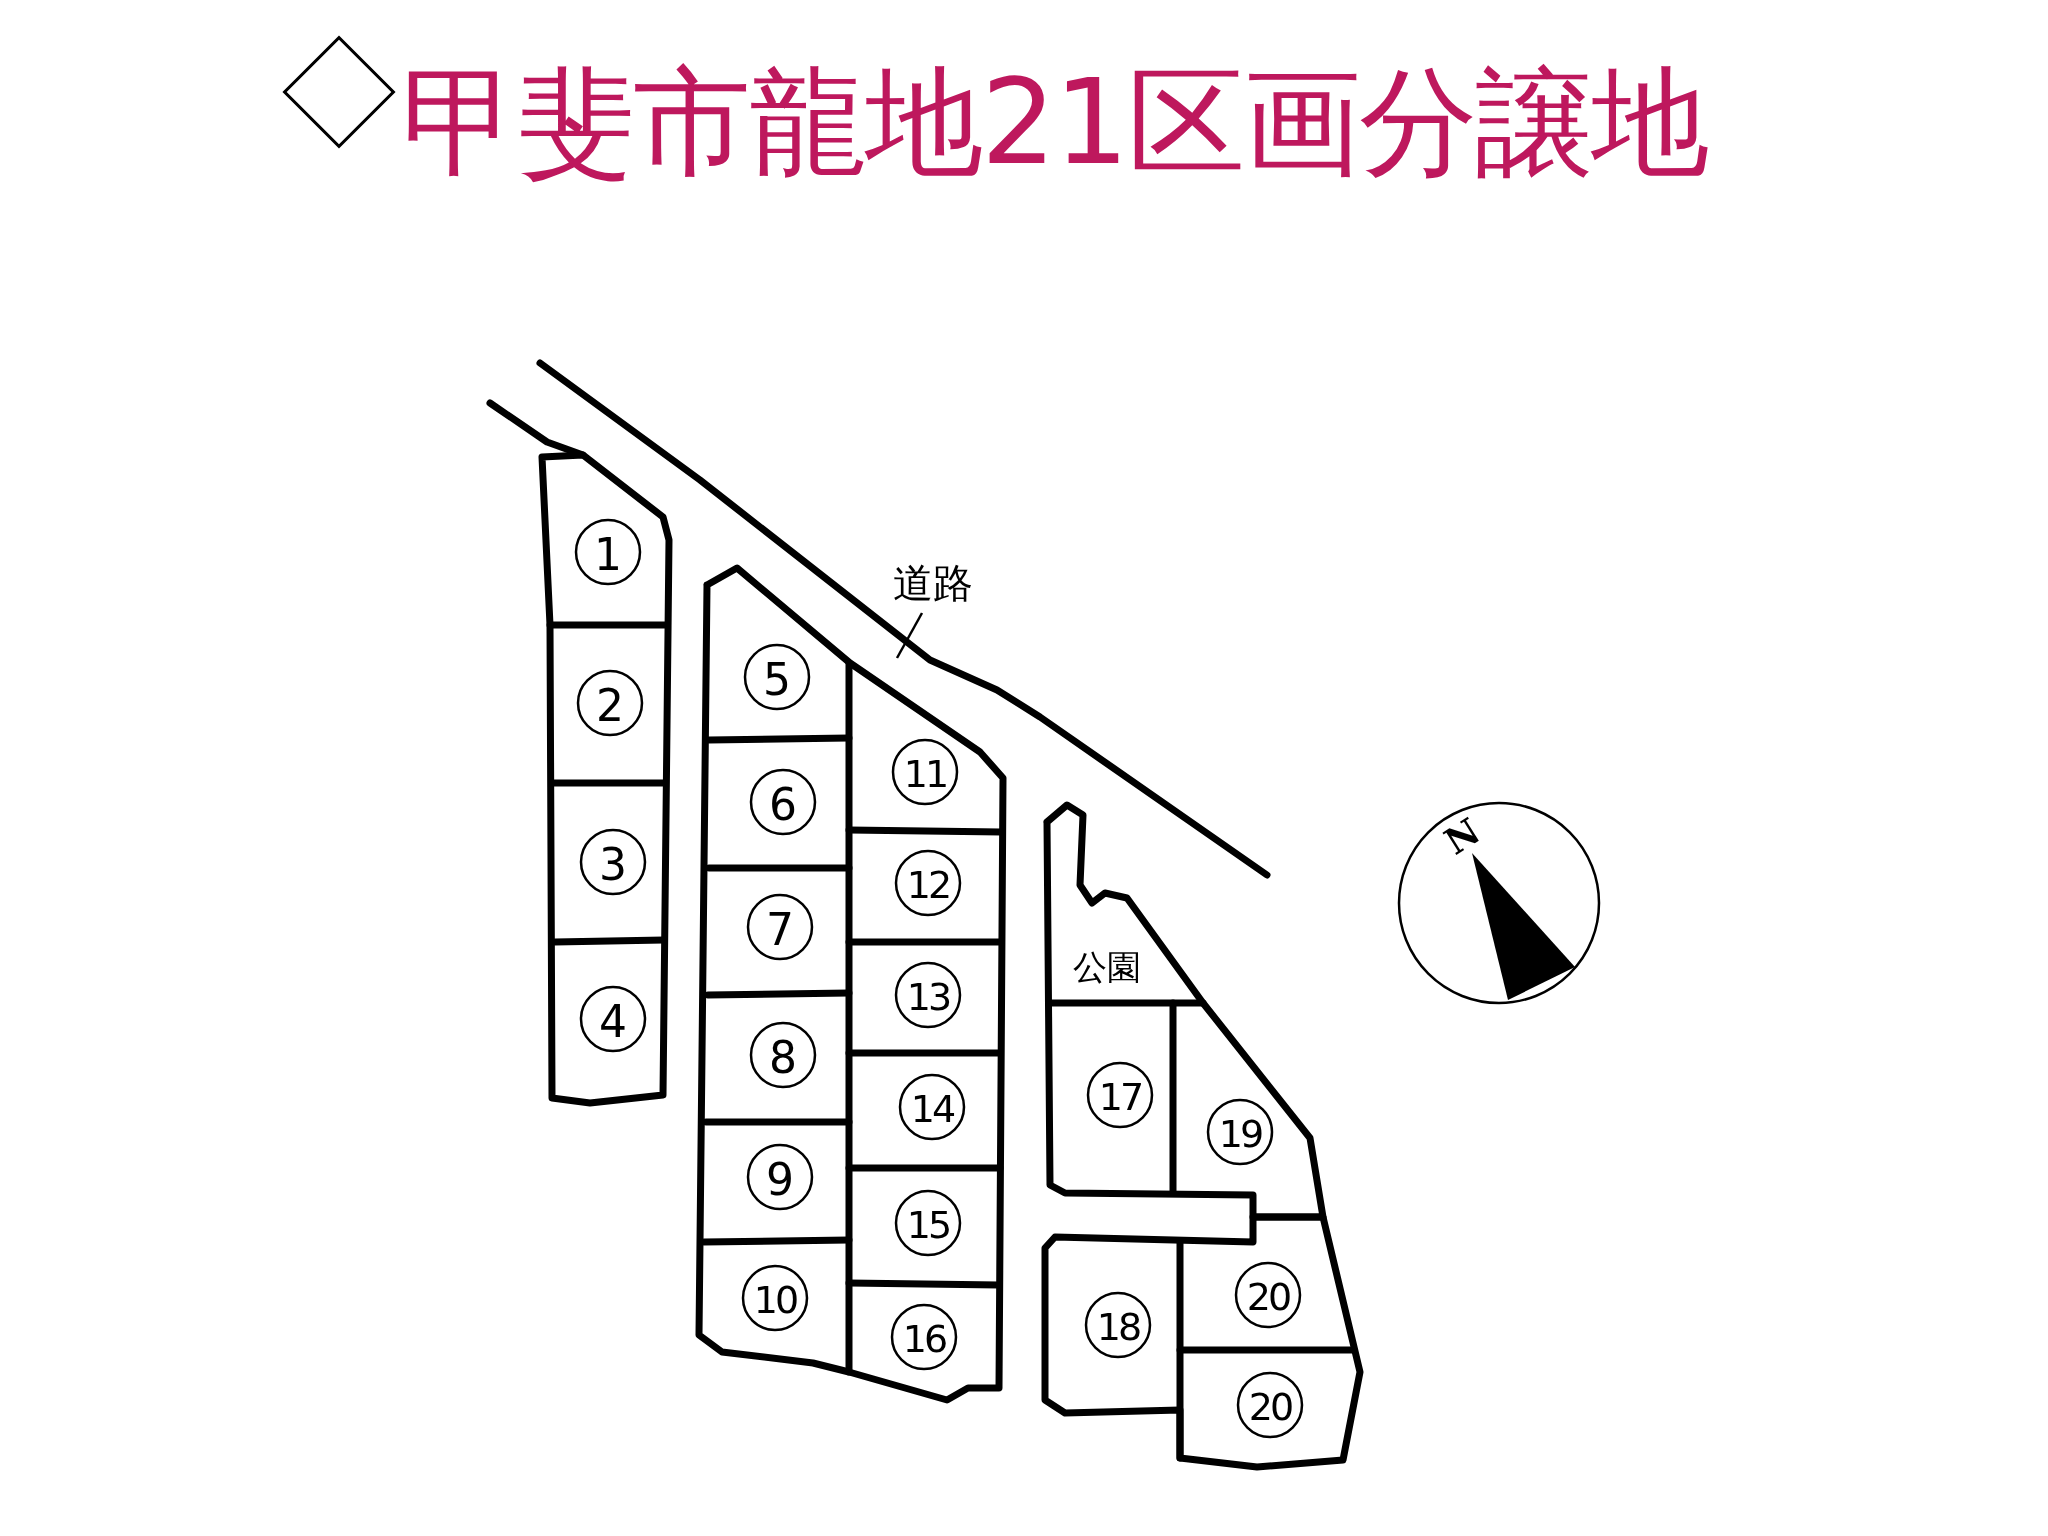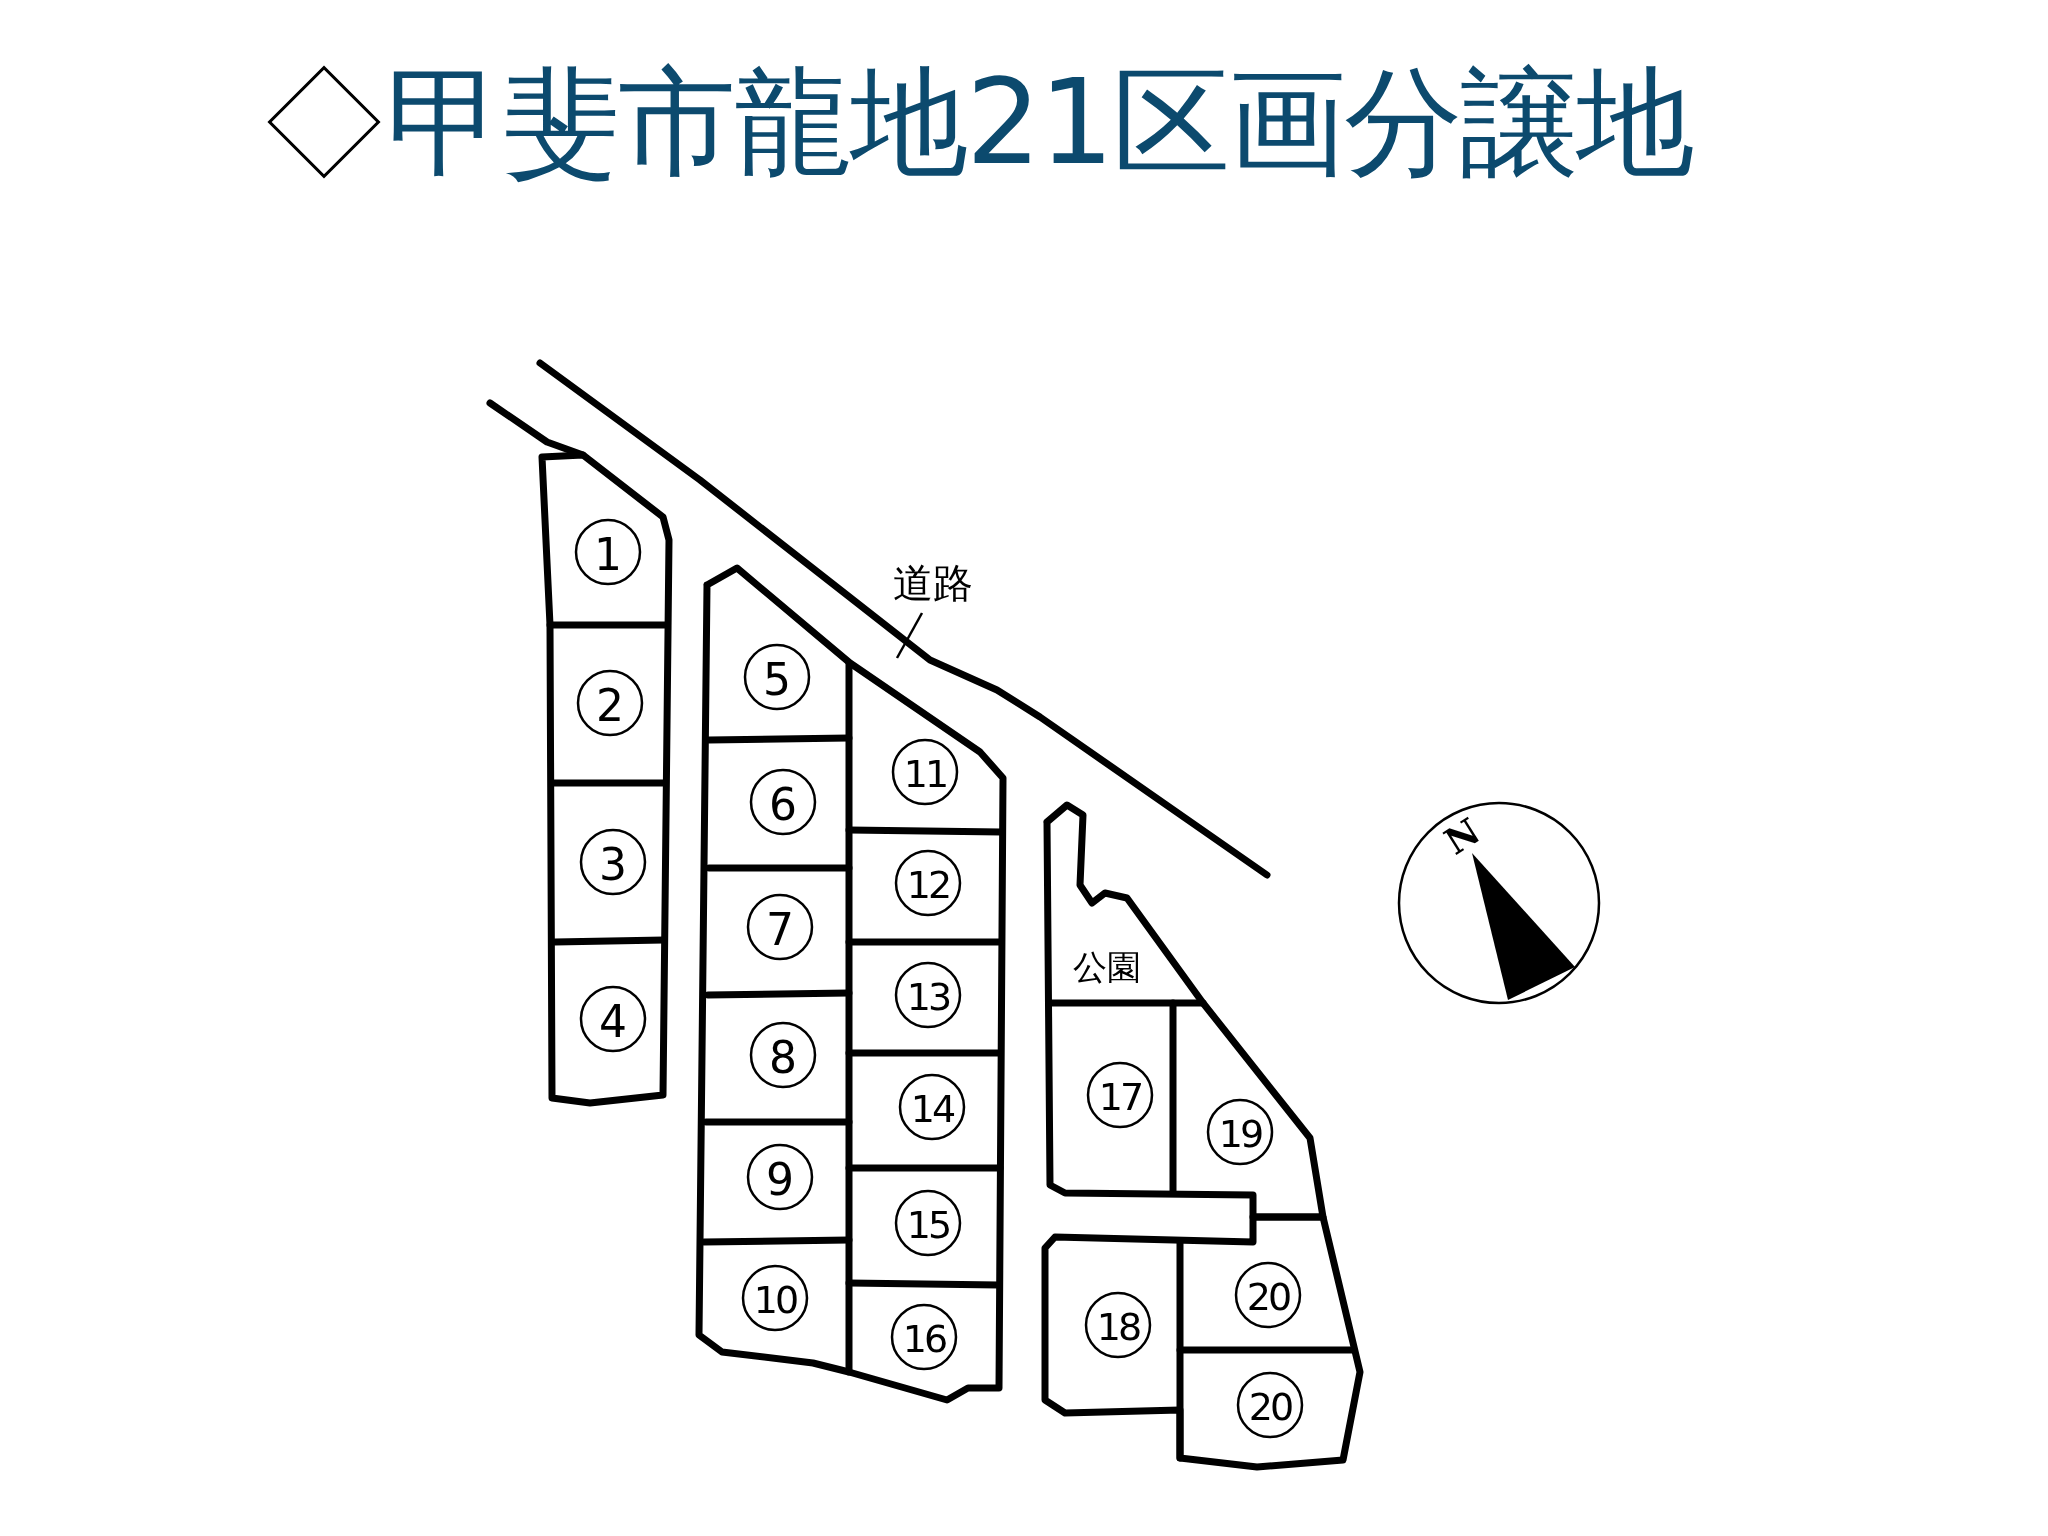--- a/index.html
+++ b/index.html
@@ -1,22 +1,22 @@
 <!DOCTYPE html>
 <html><head>
 <meta charset="utf-8">
 <style>
   html, body { margin: 0; padding: 0; background: #ffffff; }
   body { width: 2048px; height: 1536px; position: relative; overflow: hidden;
          font-family: "DejaVu Sans", "Liberation Sans", sans-serif; color: #000; }
   #title {
-    position: absolute; left: 268px; top: 52px; width: 1490px; height: 140px;
-    display: flex; align-items: center; white-space: nowrap;
+    position: absolute; left: 283px; top: 52px; width: 1490px; height: 140px;
+    display: flex; align-items: flex-start; white-space: nowrap;
     font-family: "DejaVu Sans", sans-serif; font-size: 118px; line-height: 140px;
-    letter-spacing: -2px; color: #0c4a6e;
+    letter-spacing: -2px; color: #be185d;
   }
   #title .diamond {
     display: inline-block; width: 80px; height: 80px; margin: 0 22px 0 16px;
     border: 3px solid #000; transform: rotate(45deg); box-sizing: border-box;
   }
   #plot-svg { position: absolute; left: 0; top: 0; }
   .lot-line { fill: none; stroke: #000; stroke-width: 7; stroke-linejoin: round; stroke-linecap: round; }
   .road-line { fill: none; stroke: #000; stroke-width: 7; stroke-linecap: round; stroke-linejoin: round; }
   .leader { stroke: #000; stroke-width: 2.5; }
   .lot-circle { fill: #fff; stroke: #000; stroke-width: 2.5; }

